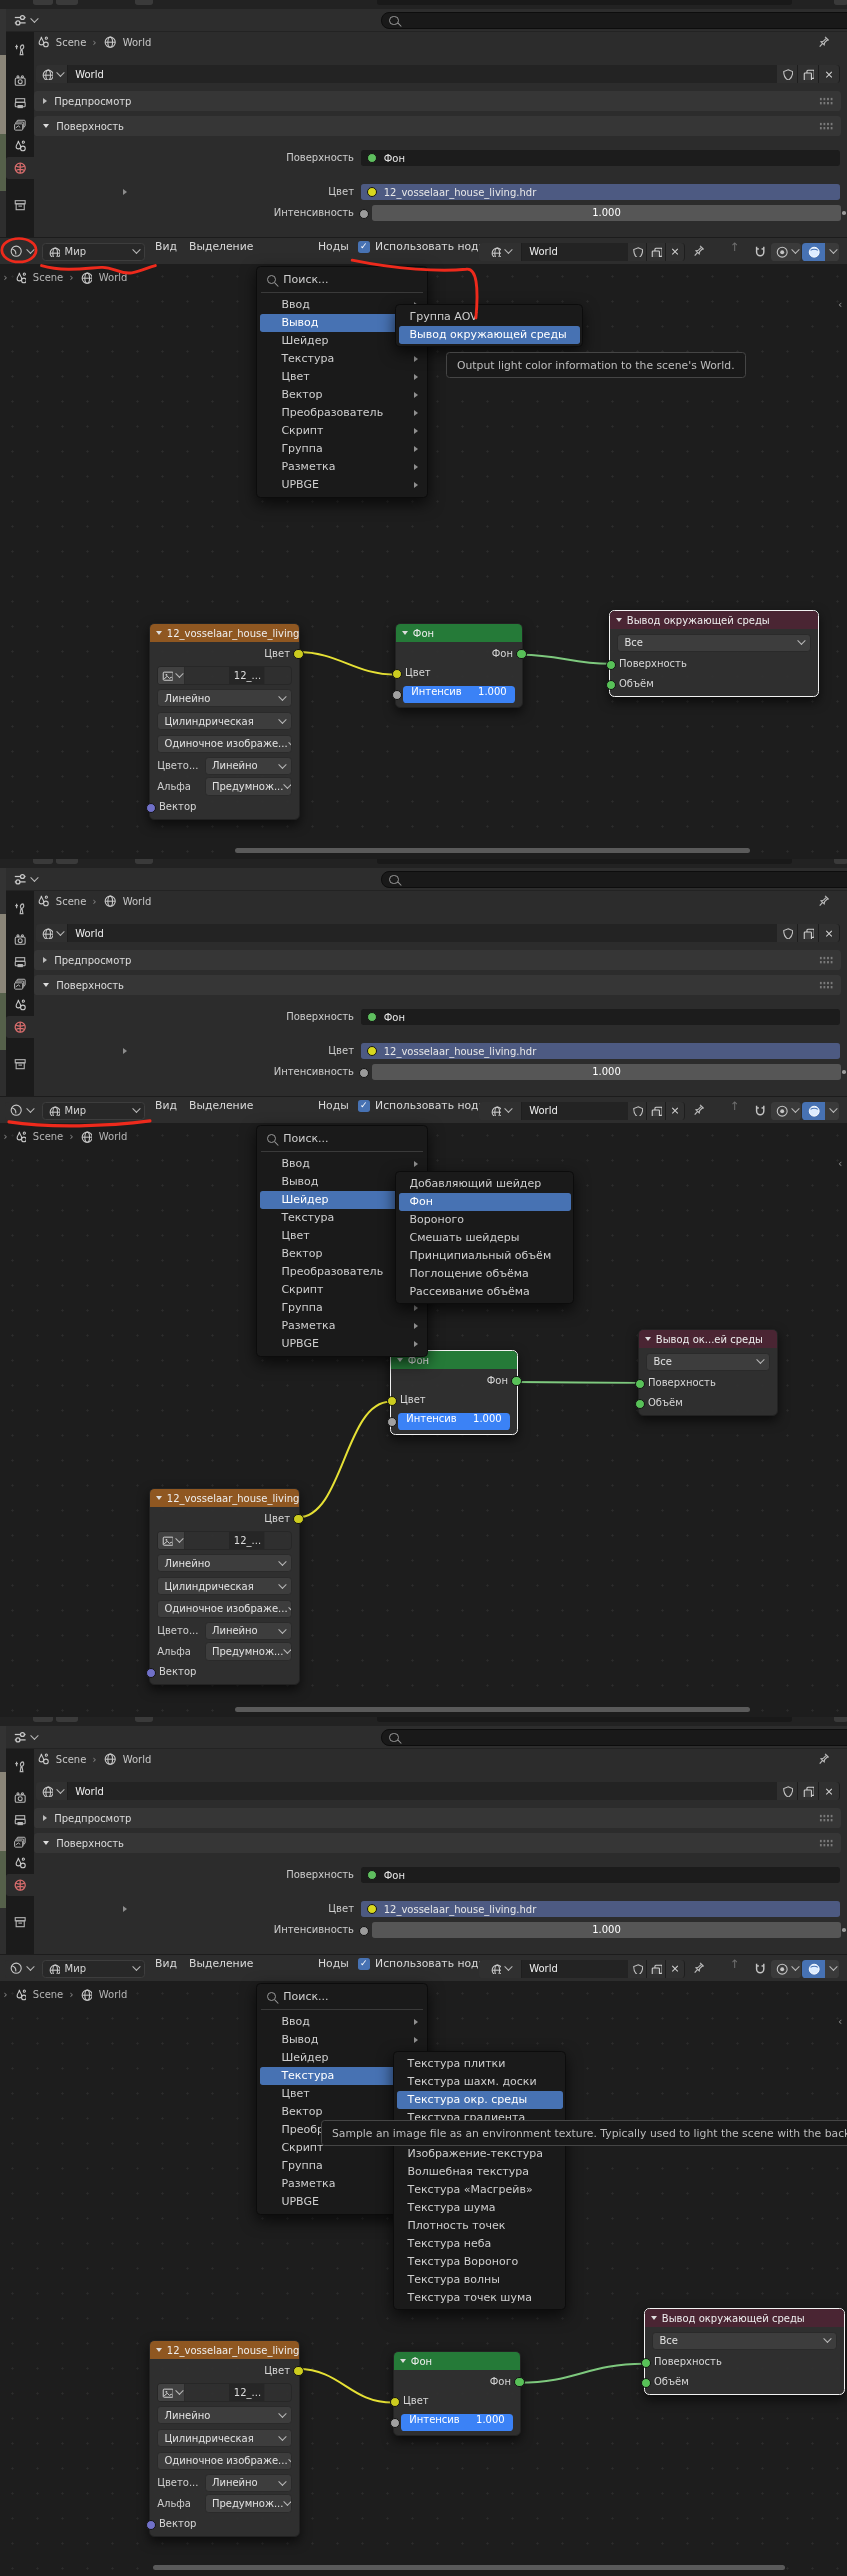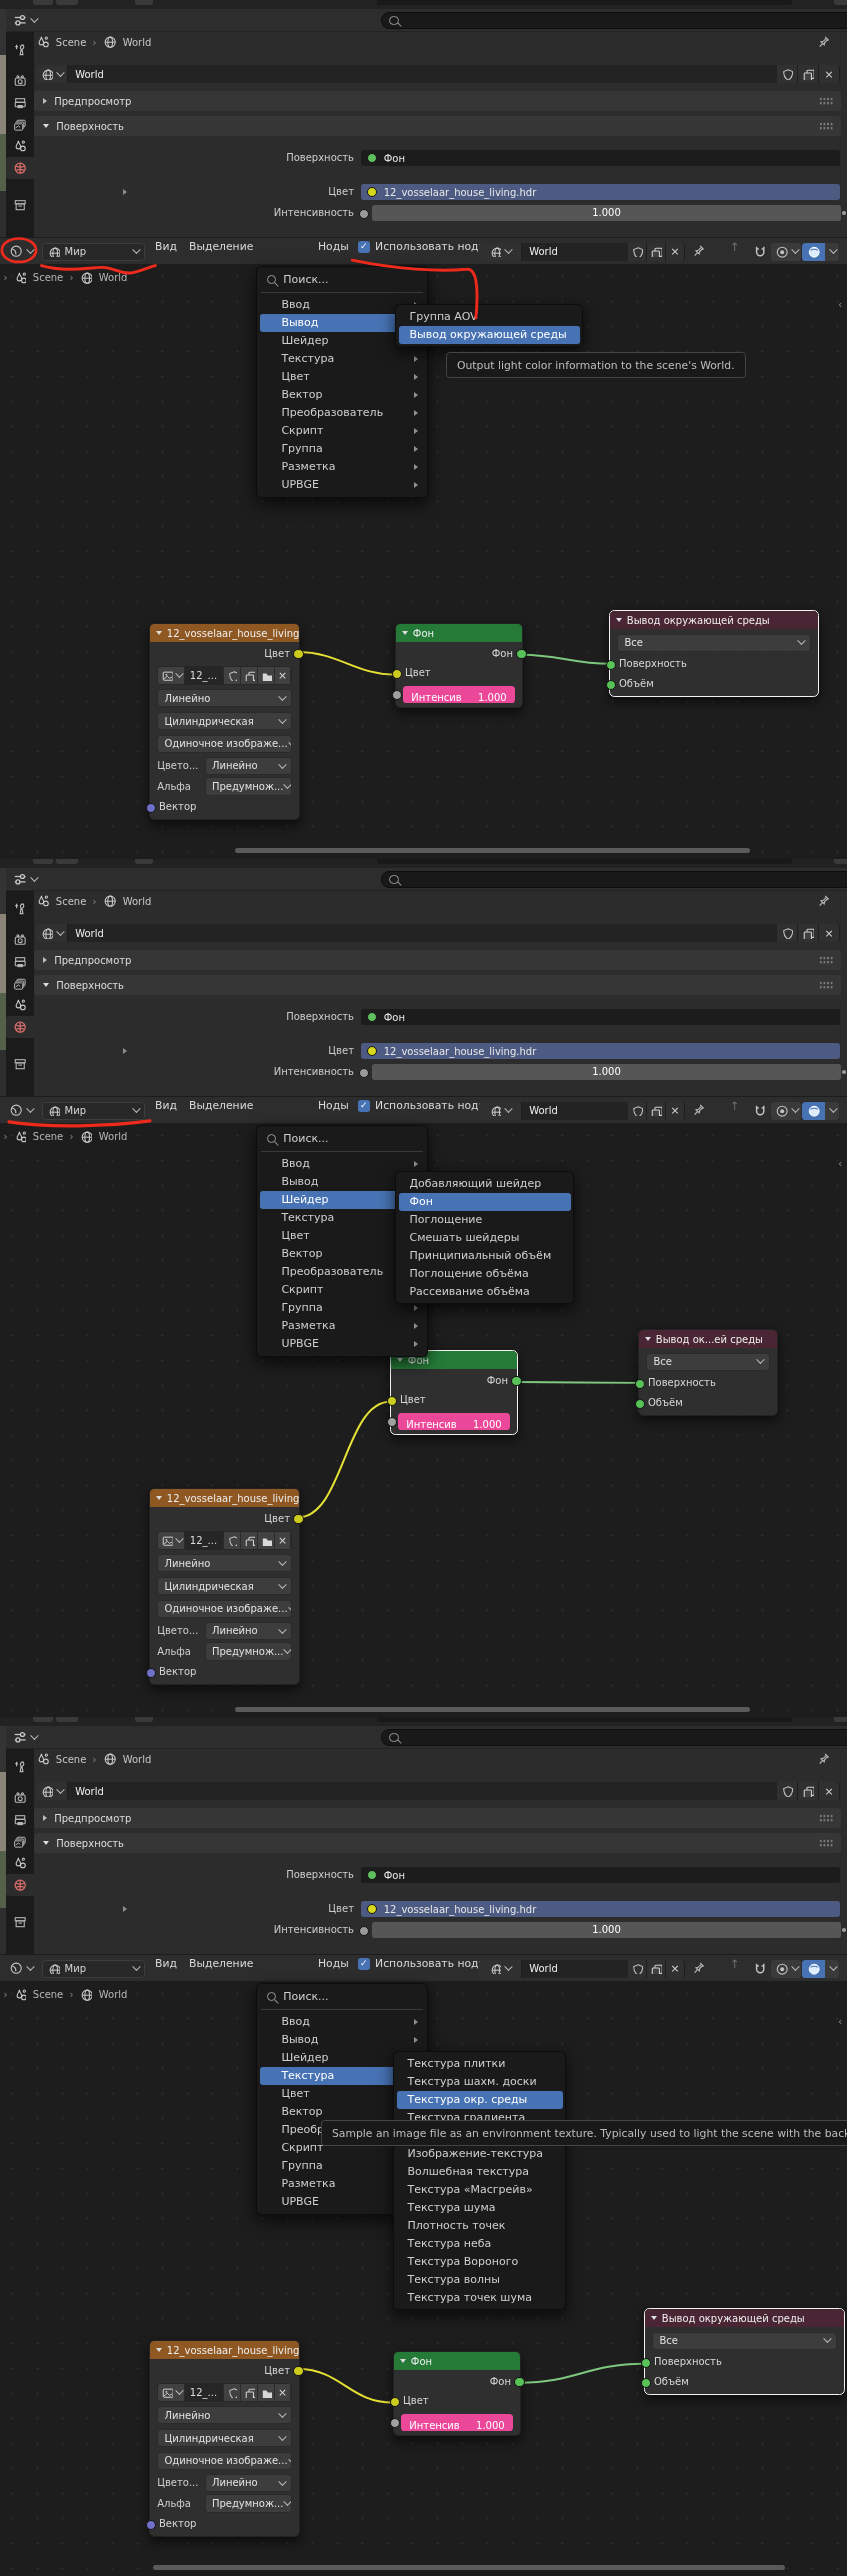--- a/index.html
+++ b/index.html
@@ -67,24 +67,24 @@
   .nr{position:relative;height:16.3px;line-height:16.3px;padding:0 9px;margin:3.6px 0;color:#d7d7d7;}
   .nr.out{text-align:right;}
   .sk{position:absolute;top:50%;margin-top:-4.5px;width:8.1px;height:8.1px;border-radius:50%;border:0.9px solid #131313;}
   .sk.l{left:-4.5px;}.sk.r{right:-4.5px;}
   .sk.yel{background:#cccc1f;}.sk.grn{background:#58c158;}.sk.gry{background:#a0a0a0;}.sk.pur{background:#7070c8;}
   .ndd{height:16.3px;margin:4.5px 7.2px;background:#3d3d3d;border:0.9px solid #2a2a2a;border-radius:3.6px;display:flex;align-items:center;padding:0 6.3px;color:#e2e2e2;white-space:nowrap;overflow:hidden;}
   .ndd .cv{margin-left:auto;}
   .npr{display:flex;align-items:center;margin:4.5px 7.2px;gap:5.4px;height:16.3px;}
   .npr .lab{width:42px;white-space:nowrap;overflow:hidden;color:#cfcfcf;}
   .npr .ndd{flex:1;margin:0;}
-  .imgsel{display:flex;height:16.3px;margin:4.5px 7.2px;border-radius:3.6px;overflow:hidden;border:0.9px solid #272727;}
+  .imgsel{display:flex;height:16.3px;margin:4.5px 7.2px;border-radius:3.6px;overflow:hidden;border:0.9px solid #272727;gap:44px;}
   .ib{background:#414141;border-right:0.9px solid #2b2b2b;display:flex;align-items:center;justify-content:center;gap:1.8px;padding:0 2.7px;color:#ddd;}
   .ib.nm{background:#262626;flex:1;justify-content:flex-start;padding-left:4.5px;}
-  .sldr{position:relative;height:16.3px;margin:4.5px 7.2px;background:#ec4899;border-radius:3.6px;display:flex;align-items:flex-end;justify-content:space-between;padding:0 8.1px;color:#fff;}
+  .sldr{position:relative;height:16.3px;margin:4.5px 7.2px;background:#3b82f6;border-radius:3.6px;display:flex;align-items:flex-start;justify-content:space-between;padding:0 8.1px;color:#fff;}
   
   .cv{width:5.4px;height:5.4px;border-right:1.3px solid #b9b9b9;border-bottom:1.3px solid #b9b9b9;transform:rotate(45deg) translateY(-1.8px);display:inline-block;flex:0 0 auto;}
   .mag{width:7.2px;height:7.2px;border:1.4px solid #999;border-radius:50%;position:relative;display:inline-block;flex:0 0 auto;}
   .mag::after{content:"";position:absolute;width:4.5px;height:1.4px;background:#999;transform:rotate(45deg);right:-3.6px;bottom:-1.8px;}
   .x{color:#d8d8d8;font-size:10.8px;}
   svg.i{display:block;}
   .ann{position:absolute;left:0;top:0;width:848px;height:859px;z-index:50;pointer-events:none;}
   .links{position:absolute;left:0;top:0;width:848px;height:859px;z-index:5;pointer-events:none;}
 </style>
 </head>
@@ -895,21 +895,21 @@
   </div>
   <div class="menu" style="left:395px;top:312px;width:172px">
     <div>
           <div class="mi" style="padding-left:10.8px">
             <span>Добавляющий шейдер</span>
           </div>
           <div class="mi hl" style="padding-left:10.8px">
             <span>Фон</span>
           </div>
           <div class="mi" style="padding-left:10.8px">
-            <span>Поглощение</span>
+            <span>Вороного</span>
           </div>
           <div class="mi" style="padding-left:10.8px">
             <span>Смешать шейдеры</span>
           </div>
           <div class="mi" style="padding-left:10.8px">
             <span>Принципиальный объём</span>
           </div>
           <div class="mi" style="padding-left:10.8px">
             <span>Поглощение объёма</span>
           </div>

